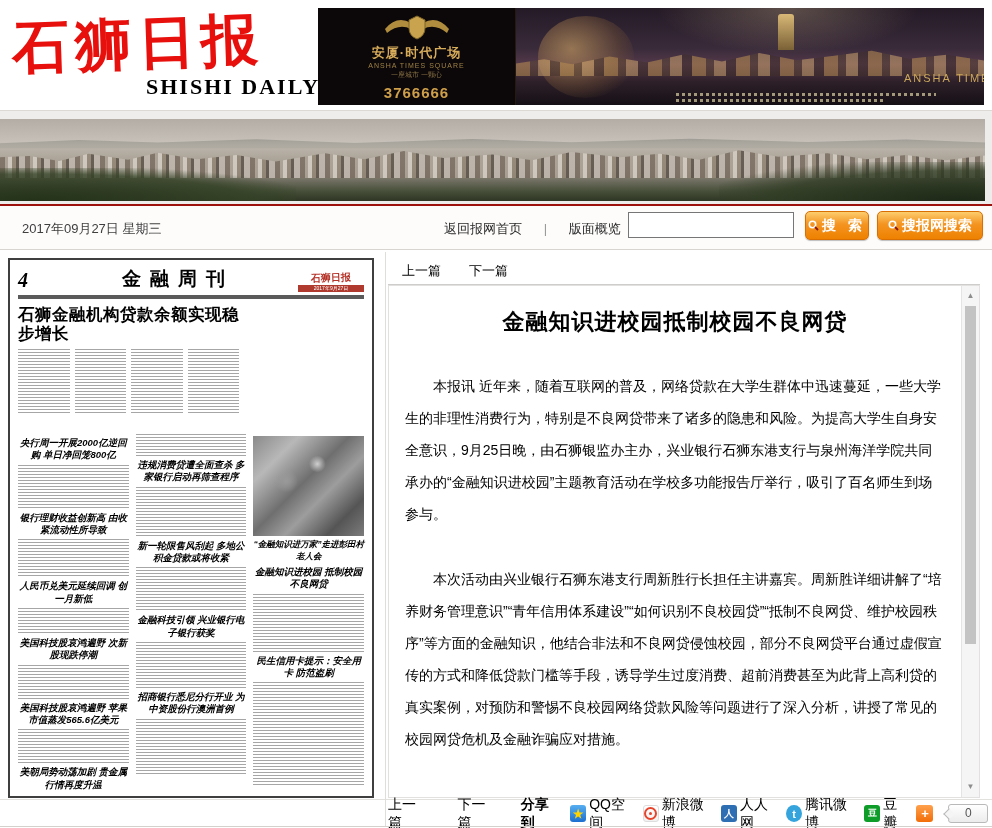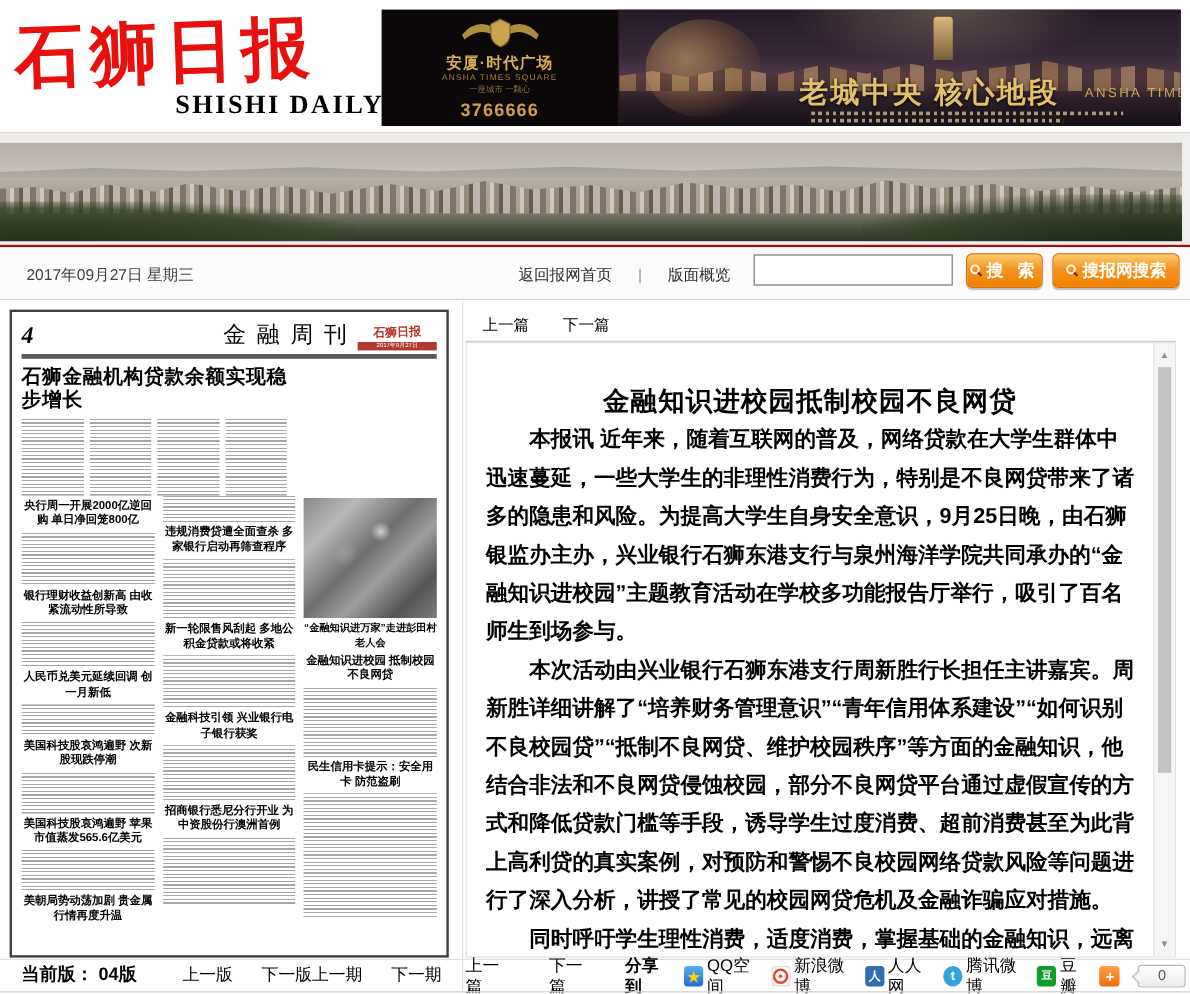--- a/index.html
+++ b/index.html
@@ -62,50 +62,50 @@
     clip-path:polygon(0 30%,3% 25%,6% 42%,9% 18%,13% 38%,16% 14%,20% 36%,24% 22%,28% 44%,33% 16%,37% 36%,41% 8%,45% 32%,50% 20%,54% 40%,58% 12%,63% 30%,67% 18%,71% 38%,75% 6%,79% 28%,84% 16%,88% 36%,92% 22%,96% 40%,100% 24%,100% 100%,0 100%); }
   .city-hill-l { position:absolute; left:0; bottom:0; width:30%; height:40%;
     background:radial-gradient(ellipse at 12% 100%, rgba(36,50,26,.95), rgba(52,66,38,.8) 58%, transparent 78%); }
   .city-hill-r { position:absolute; right:0; bottom:0; width:27%; height:48%;
     background:radial-gradient(ellipse at 90% 100%, rgba(28,40,22,.95), rgba(48,60,36,.8) 55%, transparent 78%); }
 
   
   .red-divider { left:0; top:204px; width:992px; height:2px; background:#9e120e; }
   .nav-bar { left:0; top:206px; width:992px; height:44px; background:#fdfcfb; border-bottom:1px solid #d8d4d0;padding-left:14px; }
   .nav-date { position:absolute; left:22px; top:14px; font-size:13px; color:#3f3f3f; }
-  .nav-links { position:absolute; left:432px; top:14px; font-size:13px; color:#2b2b2b; }
+  .nav-links { position:absolute; left:444px; top:14px; font-size:13px; color:#2b2b2b; }
   .nav-links .lnk { cursor:pointer; }
   .nav-sep { color:#999; margin:0 18px; }
   .search-input { position:absolute; left:628px; top:6px; width:166px; height:26px; border:1px solid #767676; background:#fff; font-size:13px; padding:0 5px; }
   .btn-orange { position:absolute; top:5px; height:29px; border:1px solid #d96f00; border-radius:5px; cursor:pointer;
     background:linear-gradient(#fccd6d, #f49421 45%, #ee8100); color:#fff; font-weight:bold; font-size:14px;
     display:flex; align-items:center; justify-content:center; gap:3px; box-shadow:0 1px 1px rgba(0,0,0,.25); }
   .btn-search { left:805px; width:64px; letter-spacing:4px; }
   .btn-site-search { left:877px; width:106px; letter-spacing:0; }
 
   
   .thumb-panel { left:8px; top:258px; width:366px; height:540px; background:#fff; border:2px solid #3f3f3f;
     padding:5px 8px; overflow:hidden; cursor:pointer; }
   .tp-header { display:flex; align-items:flex-end; height:27px; }
   .tp-pageno { font-family:"Liberation Serif", serif; font-style:italic; font-weight:bold; font-size:20px; width:40px; }
-  .tp-section { flex:1; text-align:right; font-size:19px; font-weight:normal; letter-spacing:9px; }
+  .tp-section { flex:1; text-align:center; font-size:19px; font-weight:bold; letter-spacing:9px; }
   .tp-masthead { width:66px; text-align:center; line-height:1; }
   .tp-mast-title { font-family:"DejaVu Serif", serif; font-size:10px; font-weight:bold; color:#b5342a; transform:rotate(-2deg); }
   .tp-mast-date { font-size:5px; color:#fff; background:#b03a2e; margin-top:2px; padding:1px 0; }
   .tp-rule { height:4px; background:#5a5a5a; margin:3px 0 6px; }
   .nt { background:repeating-linear-gradient(to bottom, #a6a6a6 0 1px, transparent 1px 3px); }
   .tp-toprow { display:flex; gap:8px; }
   .tp-lead-wrap { width:64%; }
   .tp-lead-h { font-size:16.5px; font-weight:bold; line-height:1.15; letter-spacing:0.5px; }
   .tp-lead-cols { display:flex; gap:5px; margin-top:6px; }
   .tp-lead-cols .nt { flex:1; height:64px; }
   .tp-rt-wrap { flex:1; }
   .tp-rt-h { font-size:10px; font-weight:bold; text-align:center; line-height:1.35; }
   .tp-rt-wrap .nt { height:116px; margin-top:4px; }
-  .tp-cols { display:flex; gap:7px; margin-top:0; }
+  .tp-cols { display:flex; gap:7px; margin-top:21px;font-style:italic; }
   .tp-c { flex:1; min-width:0; }
   .tp-h { font-size:9.5px; font-weight:bold; text-align:center; line-height:1.3; margin:3px 0 3px; }
   .tp-photo { height:100px; margin-top:2px;
     background:
       radial-gradient(circle 14px at 58% 28%, #cfcfcf, transparent 60%),
       radial-gradient(circle 18px at 30% 45%, #9a9a9a, transparent 65%),
       linear-gradient(135deg,#8a8a8a 0%,#b8b8b8 22%,#6f6f6f 46%,#9d9d9d 62%,#555 82%,#7c7c7c 100%); }
   .tp-cap { font-size:8.5px; font-weight:bold; text-align:center; margin:3px 0 2px; }
 
   
@@ -117,23 +117,23 @@
 
   
   .v-divider { left:385px; top:252px; width:1px; height:574px; background:#e0deda; }
   .article-toolbar { left:388px; top:258px; width:592px; height:27px; border-bottom:1px solid #cfcccc;
     display:flex; align-items:center; font-size:13px; }
   .tb-link { cursor:pointer; margin-left:14px; }
   .tb-right { margin-left:auto; display:flex; align-items:center; gap:6px; margin-right:10px; }
   .tb-ctl { display:flex; align-items:center; gap:2px; cursor:pointer; }
   .ctl-glyph { color:#a11212; font-size:15px; line-height:1; }
   .article-box { left:388px; top:285px; width:592px; height:513px; background:#fff; border:1px solid #e3e1df; overflow:hidden; }
-  .article-scroll { position:absolute; left:0; top:0; right:18px; bottom:0; overflow:hidden; padding:16px 16px; }
+  .article-scroll { position:absolute; left:0; top:0; right:18px; bottom:0; overflow:hidden; padding:3px 16px; }
   .article-title { margin-top:18px; text-align:center; font-size:22px; font-weight:bold; letter-spacing:1px; }
-  .article-scroll p { margin-top:0; font-size:18px; line-height:32px; text-indent:2em;font-weight:bold; }
+  .article-scroll p { margin-top:33px; font-size:14px; line-height:32px; text-indent:2em; }
   .scrollbar { position:absolute; right:0; top:0; bottom:0; width:18px; background:#f5f5f5; border-left:1px solid #e4e4e4; }
   .sb-arrow { position:absolute; left:0; width:100%; height:16px; text-align:center; font-size:8px; color:#8d8d8d; line-height:16px; cursor:pointer; }
   .sb-up { top:2px; } .sb-down { bottom:2px; }
   .sb-thumb { position:absolute; left:3px; width:11px; top:20px; height:338px; background:#c3c3c3; cursor:pointer; }
 
   
   .h-sep { left:0; top:799px; width:992px; height:1px; background:#e3e1de; }
   .share-bar { left:388px; top:801px; width:600px; height:25px; display:flex; align-items:center; font-size:14px; }
   .sh-link { cursor:pointer; margin-right:30px; }
   .sh-label { font-weight:bold; margin:0 10px 0 24px; }
@@ -176,21 +176,20 @@
       <div class="ad-tagline">一座城市 一颗心</div>
       <div class="ad-phone-row">
         <span class="ad-phone">3766666</span>
       </div>
     </div>
     <div class="ad-right">
       <div class="ad-angel"></div>
       <div class="ad-beams"></div>
       <div class="ad-tower"></div>
       <div class="ad-buildings"></div>
-      <div class="ad-slogan">老城中央 核心地段</div>
       <div class="ad-slogan-en">ANSHA TIMES SQUARE</div>
       <div class="abs ad-fineprint"></div>
       <div class="abs ad-fineprint ad-fineprint2"></div>
     </div>
   </div>
 
   <div class="abs photo-band">
     <div class="city-photo">
       <div class="city-ridge"></div>
       <div class="city-bldg"></div>
@@ -278,29 +277,20 @@
         <div class="tp-cap">“金融知识进万家”走进彭田村老人会</div>
         <div class="tp-h">金融知识进校园 抵制校园不良网贷</div>
         <div class="nt" style="height:58px"></div>
         <div class="tp-h">民生信用卡提示：安全用卡 防范盗刷</div>
         <div class="nt" style="height:104px"></div>
       </div>
     </div>
   </div>
 
   <div class="abs h-sep"></div>
-  <div class="abs page-nav">
-    <div class="pn-current">
-      <span>当前版：</span>
-      <span>04版</span>
-    </div>
-    <div class="pn-links">
-      <span class="gap-r">上一版</span><span>下一版</span><span class="gap-r">上一期</span><span>下一期</span>
-    </div>
-  </div>
 
   <div class="abs v-divider"></div>
 
   <div class="abs article-toolbar">
     <span class="tb-link">上一篇</span>
     <span class="tb-link" style="margin-left:28px">下一篇</span>
   </div>
 
   <div class="abs article-box">
     <div class="article-scroll">

